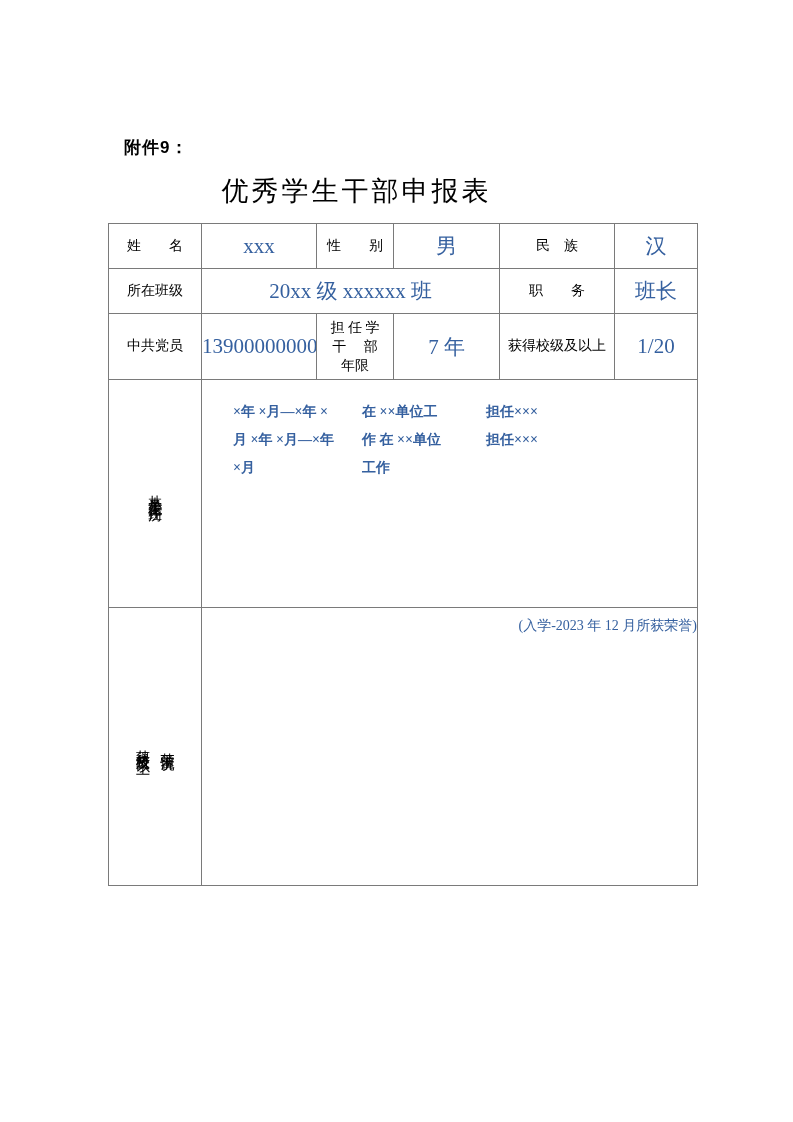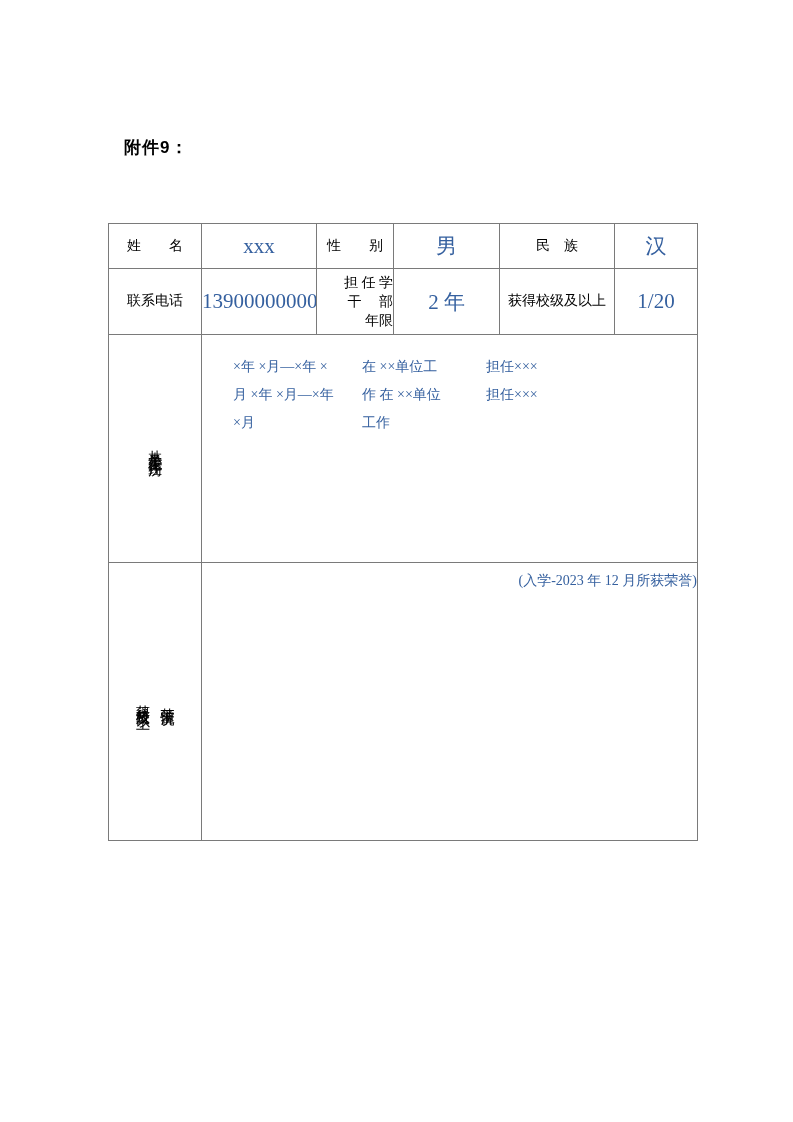--- a/index.html
+++ b/index.html
@@ -57,21 +57,21 @@
     line-height: 1.35;
   }
   td.val {
     font-size: 21px;
     text-align: center;
     vertical-align: middle;
     color: #35609f;
   }
   td.lbl-multiline {
     font-size: 14px;
-    text-align: right;
+    text-align: center;
     vertical-align: middle;
     padding-left: 7px;
     white-space: pre-line;
     line-height: 19px;
   }
   
   td.vcell {
     text-align: center;
     vertical-align: middle;
   }
@@ -86,20 +86,21 @@
   .vwrap {
     display: inline-flex;
     flex-direction: row;
     align-items: center;
     gap: 9px;
   }
   
   td.exp-cell {
     vertical-align: top;
     text-align: left;
+    font-weight: bold;
   }
   .exp-row {
     display: flex;
     align-items: flex-start;
     padding: 18px 0 0 31px;
   }
   .exp-col {
     white-space: pre-line;
     font-size: 14px;
     line-height: 28px;
@@ -120,20 +121,21 @@
     color: #35609f;
   }
 </style>
 </head>
 <body>
 
 <div class="page">
 
   <div class="attachment">附件9：</div>
 
+  <div class="title">优秀学生干部申报表</div>
 
   <table class="form">
     <colgroup>
       <col style="width:93px">
       <col style="width:115px">
       <col style="width:77px">
       <col style="width:106px">
       <col style="width:115px">
       <col style="width:83px">
     </colgroup>
@@ -142,29 +144,35 @@
       <tr style="height:45px">
         <td class="lbl">姓　　名</td>
         <td class="val">xxx</td>
         <td class="lbl">性　　别</td>
         <td class="val">男</td>
         <td class="lbl">民　族</td>
         <td class="val">汉</td>
       </tr>
 
 
+      <tr style="height:45px">
+        <td class="lbl">所在班级</td>
+        <td class="val" colspan="3">20xx 级 xxxxxx 班</td>
+        <td class="lbl">职　　务</td>
+        <td class="val">班长</td>
+      </tr>
 
 
       <tr style="height:66px">
-        <td class="lbl">联系电话</td>
+        <td class="lbl">中共党员</td>
         <td class="val">13900000000</td>
         <td class="lbl-multiline">担 任 学
 干　 部
 年限</td>
-        <td class="val">2 年</td>
+        <td class="val">7 年</td>
         <td class="lbl">获得校级及以上</td>
         <td class="val">1/20</td>
       </tr>
 
       <tr style="height:228px">
         <td class="vcell">
           <div class="vtext">从事学生工作经历</div>
         </td>
         <td class="exp-cell" colspan="5">
           <div class="exp-row">

